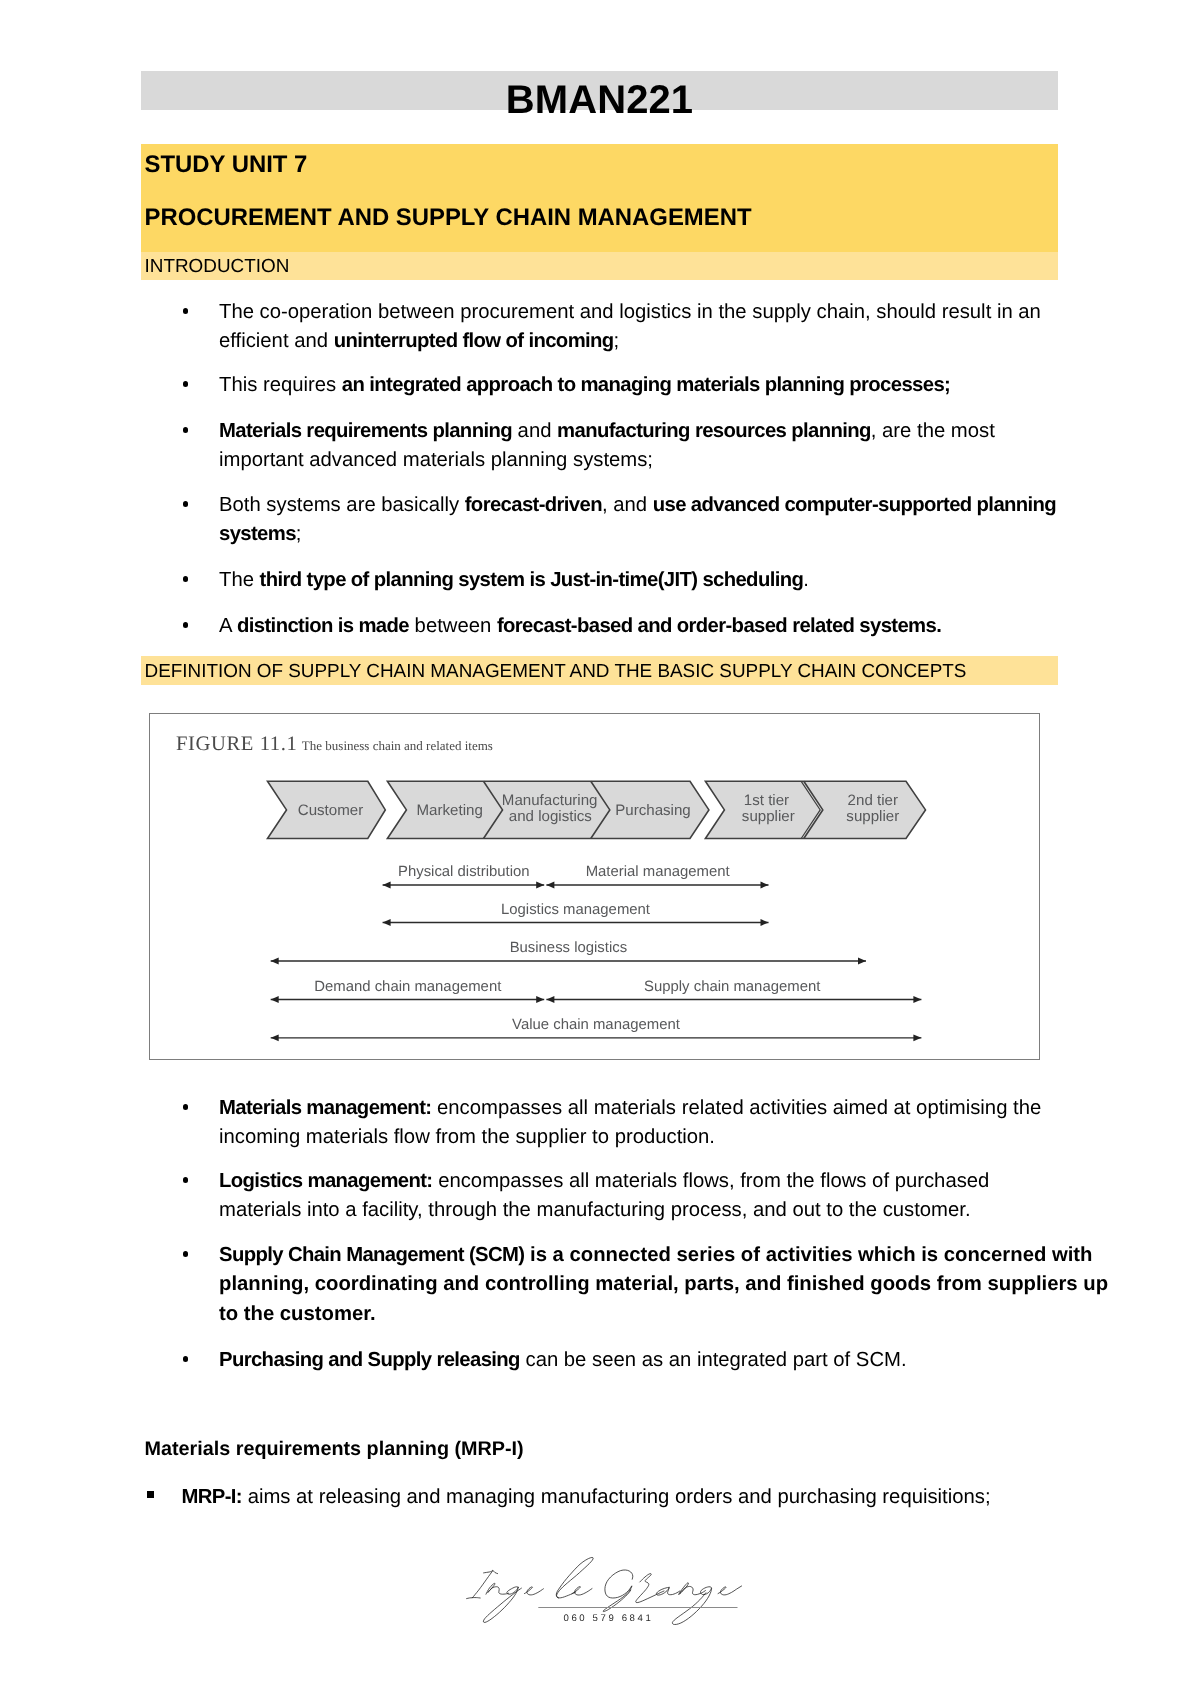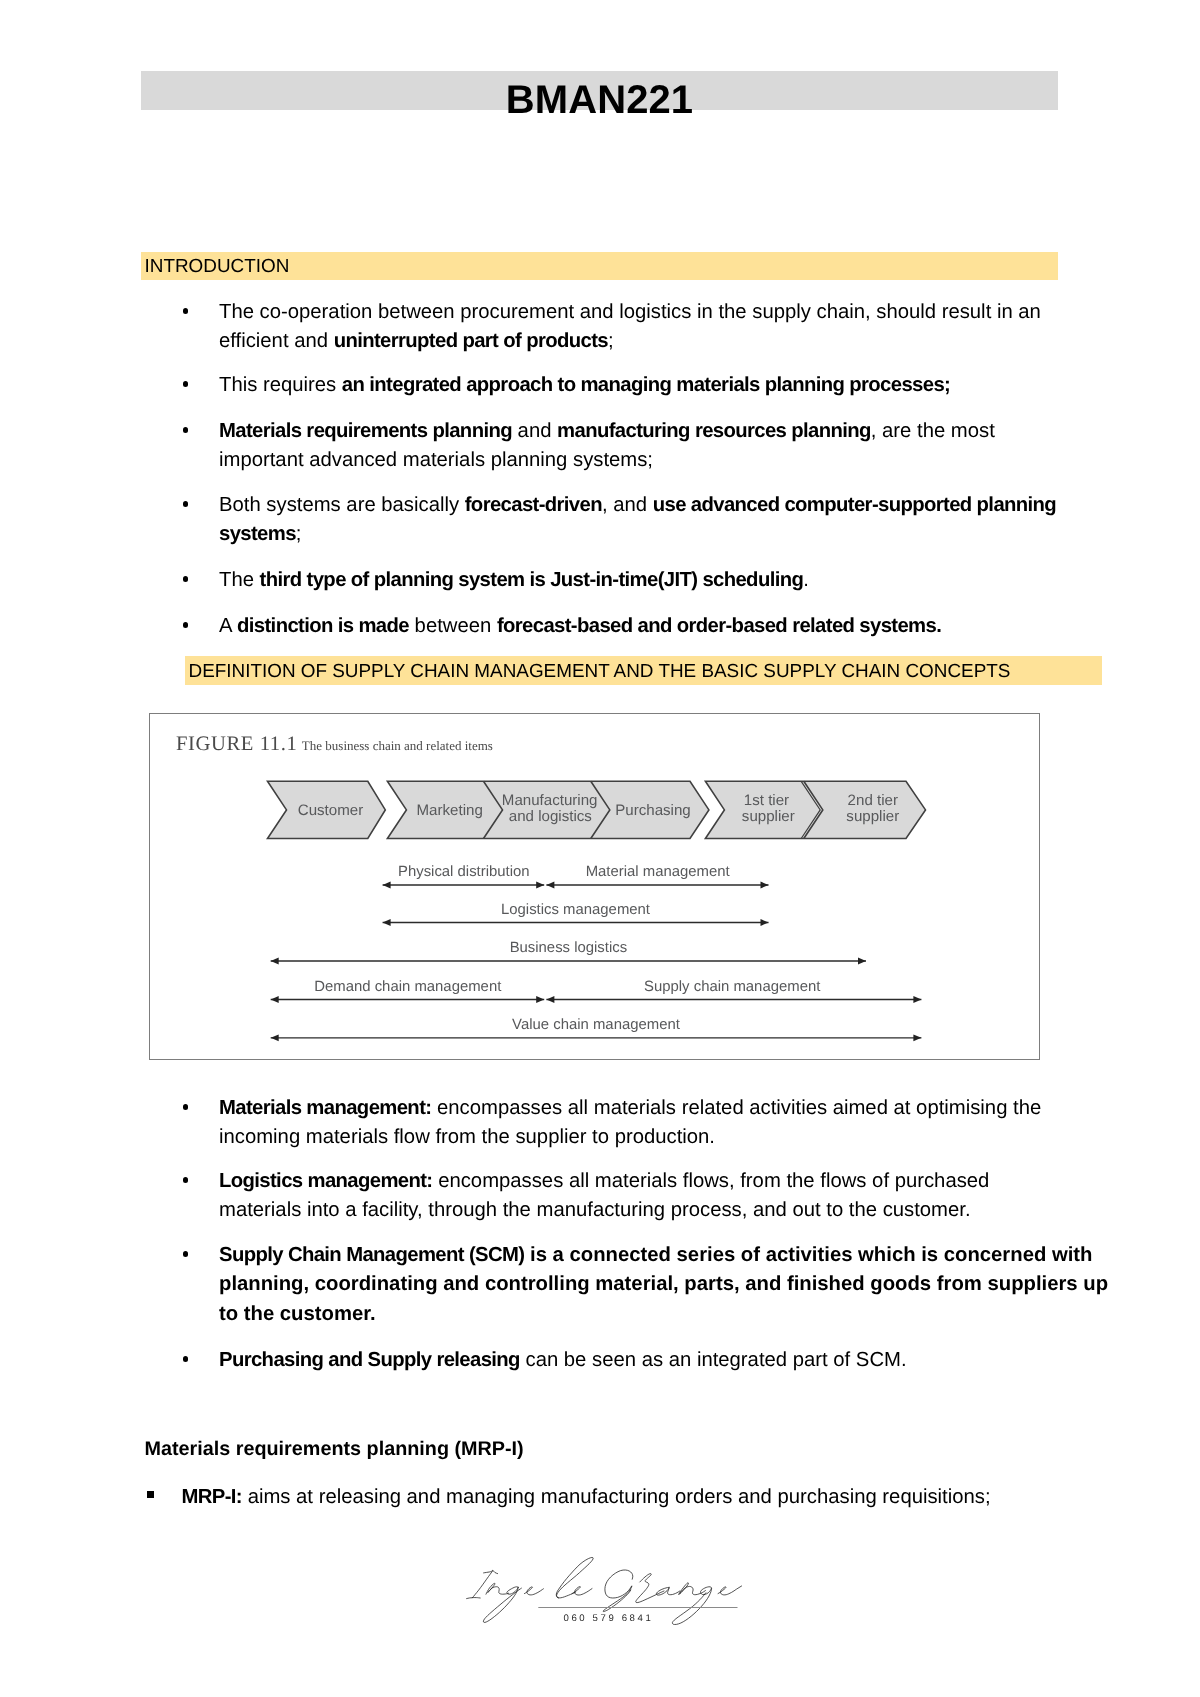--- a/index.html
+++ b/index.html
@@ -9,21 +9,21 @@
   .page{position:relative;width:1200px;height:1697px;overflow:hidden;background:#fff;}
 
   
   .band{position:absolute;left:141px;width:917px;box-sizing:border-box;}
   #title-band{top:71px;height:39px;background:#d9d9d9;}
   #title-text{position:absolute;left:0;top:2px;width:917px;height:55px;
       display:flex;align-items:center;justify-content:center;
       font-weight:bold;font-size:40px;letter-spacing:0.1px;}
   #unit-band{top:144px;height:108px;background:#fdd864;}
   #intro-band{top:252px;height:28px;background:#fee298;}
-  #defn-band{top:656px;height:29px;background:#fee298;margin-left:44px;}
+  #defn-band{top:656px;height:29px;background:#fee298;}
   #steps-band{top:1391px;height:29px;background:#fee298;}
 
   .hd1{position:absolute;left:3.5px;font-weight:bold;font-size:23.9px;}
   .hd2{position:absolute;left:3.5px;font-size:19.3px;}
   #steps-band .hd2{font-size:20.2px;}
   #defn-band .hd2{font-size:18.9px;top:5px;}
 
   
   .bl{position:absolute;font-size:20.3px;line-height:29.3px;}
   .bl b{letter-spacing:-0.62px;}
@@ -55,20 +55,24 @@
 </style>
 </head>
 <body>
 
 <div class="page">
 
   <div class="band" id="title-band">
     <div id="title-text">BMAN221</div>
   </div>
 
+  <div class="band" id="unit-band">
+    <div class="hd1" style="top:7px">STUDY UNIT 7</div>
+    <div class="hd1" style="top:60px">PROCUREMENT AND SUPPLY CHAIN MANAGEMENT</div>
+  </div>
 
   <div class="band" id="intro-band">
     <div class="hd2" style="top:4px;font-size:18.9px">INTRODUCTION</div>
   </div>
 
   <div class="band" id="defn-band">
     <div class="hd2" style="top:5px">DEFINITION OF SUPPLY CHAIN MANAGEMENT AND THE BASIC SUPPLY CHAIN CONCEPTS</div>
   </div>
 
 
@@ -129,21 +133,21 @@
         <text x="257.8" y="276.5">Demand chain management</text>
         <text x="582.2" y="276.5">Supply chain management</text>
         <text x="446.0" y="314.8">Value chain management</text>
       </g>
     </svg>
 
   </div>
 
   <div class="bgroup" id="intro-bullets">
       <div class="dot" style="left: 182.6px; top: 308.4px; width: 5.6px; height: 5.6px; background: rgb(0, 0, 0); border-radius: 50%;"></div>
-      <div class="bl" style="left: 219px; top: 298px; width: 900px;">The co-operation between procurement and logistics in the supply chain, should result in an<br>efficient and <b>uninterrupted part of products</b>;</div>
+      <div class="bl" style="left: 219px; top: 298px; width: 900px;">The co-operation between procurement and logistics in the supply chain, should result in an<br>efficient and <b>uninterrupted flow of incoming</b>;</div>
       <div class="dot" style="left: 182.6px; top: 381.4px; width: 5.6px; height: 5.6px; background: rgb(0, 0, 0); border-radius: 50%;"></div>
       <div class="bl" style="left: 219px; top: 371px; width: 900px;">This requires <b>an integrated approach to managing materials planning processes;</b></div>
       <div class="dot" style="left: 182.6px; top: 427.4px; width: 5.6px; height: 5.6px; background: rgb(0, 0, 0); border-radius: 50%;"></div>
       <div class="bl" style="left: 219px; top: 417px; width: 900px;"><b>Materials requirements planning</b> and <b>manufacturing resources planning</b>, are the most<br>important advanced materials planning systems;</div>
       <div class="dot" style="left: 182.6px; top: 501.4px; width: 5.6px; height: 5.6px; background: rgb(0, 0, 0); border-radius: 50%;"></div>
       <div class="bl" style="left: 219px; top: 491px; width: 900px;">Both systems are basically <b>forecast-driven</b>, and <b>use advanced computer-supported planning<br>systems</b>;</div>
       <div class="dot" style="left: 182.6px; top: 576.4px; width: 5.6px; height: 5.6px; background: rgb(0, 0, 0); border-radius: 50%;"></div>
       <div class="bl" style="left: 219px; top: 566px; width: 900px;">The <b>third type of planning system is Just-in-time(JIT) scheduling</b>.</div>
       <div class="dot" style="left: 182.6px; top: 622.4px; width: 5.6px; height: 5.6px; background: rgb(0, 0, 0); border-radius: 50%;"></div>
       <div class="bl" style="left: 219px; top: 612px; width: 900px;">A <b>distinction is made</b> between <b>forecast-based and order-based related systems.</b></div>

